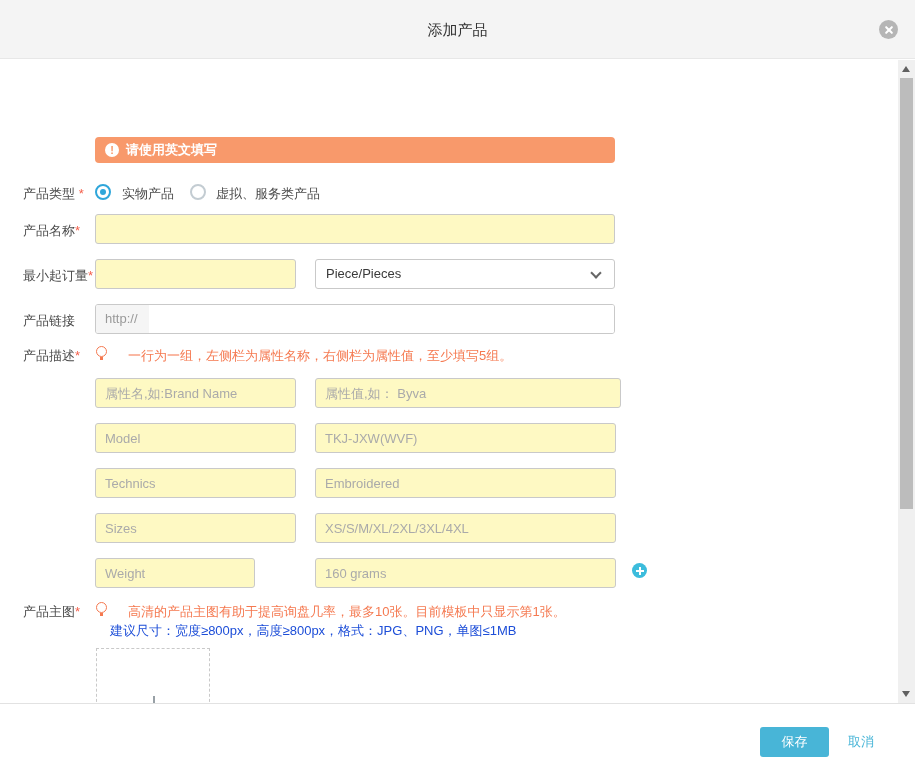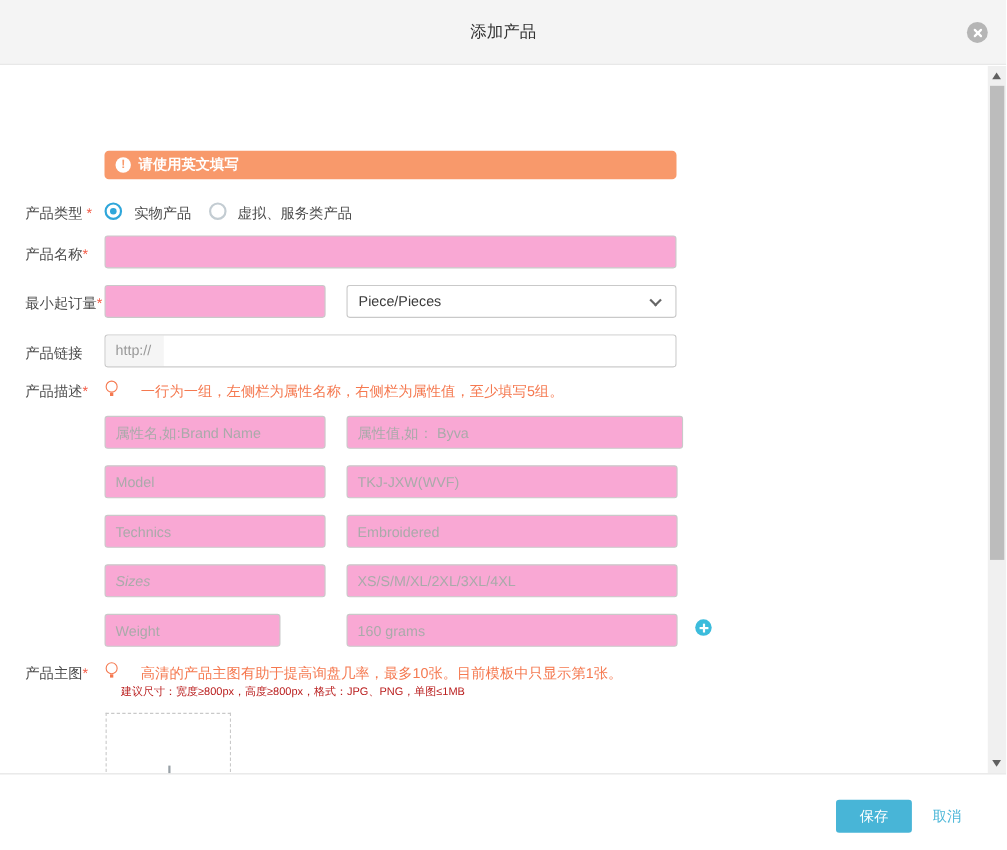--- a/index.html
+++ b/index.html
@@ -32,34 +32,34 @@
   .flabel { position:absolute; left:23px; color:#4a4a4a; font-size:13px; white-space:nowrap; }
   .req { color:#f45f4b; }
 
   
   .radio { position:absolute; width:16px; height:16px; border-radius:50%; border:2px solid #c3ccd2; background:#fff; cursor:pointer; }
   .radio.sel { border-color:#2fa6da; }
   .radio.sel::after { content:""; position:absolute; left:3px; top:3px; width:6px; height:6px; border-radius:50%; background:#2fa6da; }
   .radio-lb { position:absolute; color:#4a4a4a; }
 
   
-  .tin { position:absolute; height:30px; border:1px solid #c9c9c9; border-radius:3px; background:#f9a8d4; font-family:inherit; font-size:13px; color:#555; padding:0 9px; outline:none; }
+  .tin { position:absolute; height:30px; border:1px solid #c9c9c9; border-radius:3px; background:#fef9c3; font-family:inherit; font-size:13px; color:#555; padding:0 9px; outline:none; }
   .tin::placeholder { color:#aaa; opacity:1; }
 
   .linkwrap { position:absolute; left:95px; top:244px; width:520px; height:30px; border:1px solid #c9c9c9; border-radius:3px; background:#fff; overflow:hidden; }
   .linkpre { position:absolute; left:0; top:0; width:53px; height:28px; background:#f5f5f5; color:#999; line-height:28px; padding-left:9px; }
   .linkin { position:absolute; left:53px; top:0; width:465px; height:28px; border:none; outline:none; font-family:inherit; font-size:13px; padding:0 8px; }
 
   .selbox { position:absolute; left:315px; top:199px; width:300px; height:30px; border:1px solid #c9c9c9; border-radius:3px; background:#fff; cursor:pointer; }
   .selbox .val { position:absolute; left:10px; top:0; line-height:28px; color:#3a3a3a; }
   .chev { position:absolute; right:14px; top:9px; width:8px; height:8px; border-right:2px solid #666; border-bottom:2px solid #666; transform:rotate(45deg); }
 
   
   .hint-orange { position:absolute; color:#f57950; font-size:13px; white-space:nowrap;margin-left:15px; }
-  .hint-grey { position:absolute; color:#b91c1c; font-size:10px; white-space:nowrap; }
+  .hint-grey { position:absolute; color:#1d4ed8; font-size:13px; white-space:nowrap; }
   .bulb { position:absolute; width:11px; height:11px; border:1.5px solid #f57950; border-radius:50%; }
   .bulb::after { content:""; position:absolute; left:2.5px; top:9.5px; width:3px; height:3.5px; background:#f57950; }
 
   .plus-btn { position:absolute; left:632px; top:503px; width:15px; height:15px; border-radius:50%; background:#3cbcdc; cursor:pointer; }
   .plus-btn::before { content:""; position:absolute; left:3.5px; top:6.5px; width:8px; height:2px; background:#fff; }
   .plus-btn::after { content:""; position:absolute; left:6.5px; top:3.5px; width:2px; height:8px; background:#fff; }
 
   
   .upbox { position:absolute; left:96px; top:588px; width:114px; height:115px; border:1px dashed #c9c9c9; background:#fff; cursor:pointer; }
   .upbox .pl1 { position:absolute; left:47px; top:56px; width:20px; height:2px; background:#98a0a6; }
@@ -118,21 +118,21 @@
 
     <input class="tin" style="left: 95px; top: 318px; width: 201px;" placeholder="属性名,如:Brand Name">
     <input class="tin" style="left: 315px; top: 318px; width: 306px;" placeholder="属性值,如： Byva">
 
     <input class="tin" style="left: 95px; top: 363px; width: 201px;" placeholder="Model">
     <input class="tin" style="left: 315px; top: 363px; width: 301px;" placeholder="TKJ-JXW(WVF)">
 
     <input class="tin" style="left: 95px; top: 408px; width: 201px;" placeholder="Technics">
     <input class="tin" style="left: 315px; top: 408px; width: 301px;" placeholder="Embroidered">
 
-    <input class="tin" style="left: 95px; top: 453px; width: 201px; font-style: italic;" placeholder="Sizes">
+    <input class="tin" style="left: 95px; top: 453px; width: 201px;" placeholder="Sizes">
     <input class="tin" style="left: 315px; top: 453px; width: 301px;" placeholder="XS/S/M/XL/2XL/3XL/4XL">
 
     <input class="tin" style="left: 95px; top: 498px; width: 160px;" placeholder="Weight">
     <input class="tin" style="left: 315px; top: 498px; width: 301px;" placeholder="160 grams">
     <div class="plus-btn"></div>
 
     <div class="flabel" style="top:543px"><span>产品主图</span><span class="req">*</span></div>
     <span class="bulb" style="left:96px; top:542px"></span>
     <div class="hint-orange" style="left:113px; top:543px">高清的产品主图有助于提高询盘几率，最多10张。目前模板中只显示第1张。</div>
     <div class="hint-grey" style="left:110px; top:562px">建议尺寸：宽度≥800px，高度≥800px，格式：JPG、PNG，单图≤1MB</div>

